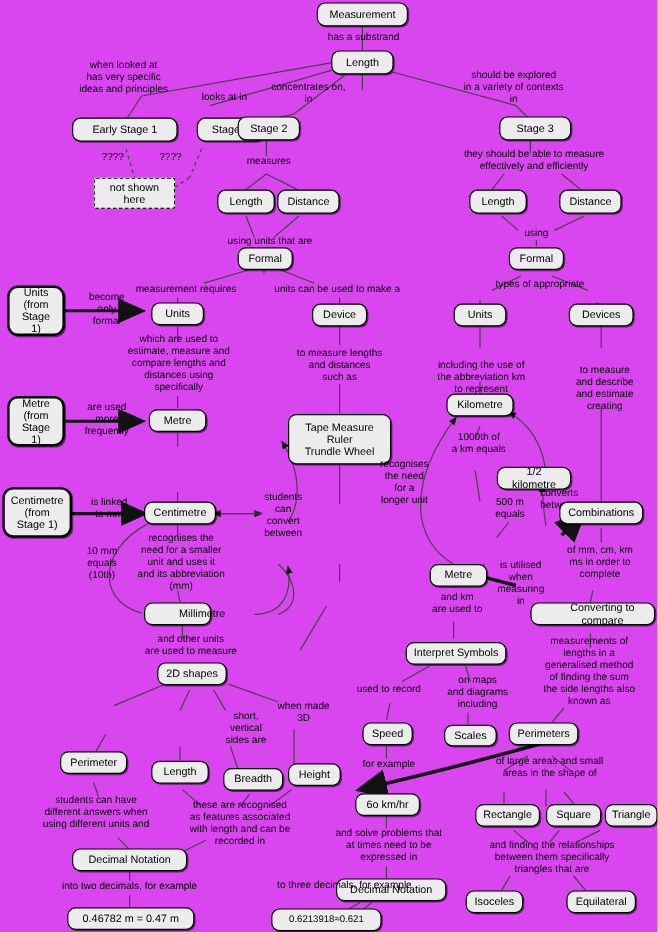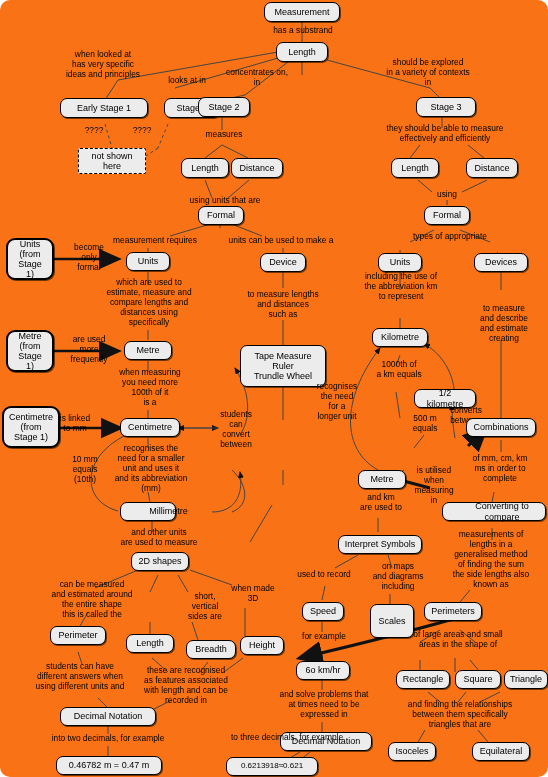--- a/index.html
+++ b/index.html
@@ -1,17 +1,17 @@
 <!DOCTYPE html>
 <html><head>
 <meta charset="utf-8">
 <style>
   html,body{margin:0;padding:0;background:#ffffff;}
   body{font-family:"Liberation Sans", sans-serif;}
-  #canvas{position:relative;width:548px;height:777px;overflow:hidden;background:#f97316;border-radius:10px;}
+  #canvas{position:relative;width:548px;height:777px;overflow:hidden;background:#d946ef;}
   svg#edges{position:absolute;left:0;top:0;width:548px;height:777px;pointer-events:none;}
 
   .node{
     position:absolute;
     box-sizing:border-box;
     background:#ececec;
     border:1px solid #000;
     border-radius:7px;
     display:flex;align-items:center;justify-content:center;
     text-align:center;
@@ -265,29 +265,25 @@
 distances using
 specifically</div>
 
   <div class="node bold" style="left:6px;top:330px;width:48px;height:42px;">Metre
 (from
 Stage 1)</div>
   <div class="lbl" style="left:60px;top:335px;width:58px;">are used
 more
 frequently</div>
   <div class="node" style="left:124px;top:341px;width:48px;height:19px;">Metre</div>
-  <div class="lbl" style="left:100px;top:368px;width:100px;">when measuring
-you need more
-100th of it
-is a</div>
 
   <div class="node bold" style="left:2px;top:406px;width:58px;height:42px;">Centimetre
 (from
 Stage 1)</div>
-  <div class="lbl" style="left:48px;top:414px;width:54px;">is linked
+  <div class="lbl" style="left:64px;top:414px;width:54px;">is linked
 to mm</div>
   <div class="node" style="left:120px;top:418px;width:60px;height:19px;">Centimetre</div>
   <div class="lbl" style="left:96px;top:444px;width:110px;text-align:center;">recognises the
 need for a smaller
 unit and uses it
 and its abbreviation
 (mm)</div>
   <div class="lbl" style="left:60px;top:455px;width:50px;">10 mm
 equals
 (10th)</div>
@@ -303,21 +299,21 @@
 
   <div class="node" style="left:260px;top:253px;width:46px;height:19px;">Device</div>
   <div class="lbl" style="left:228px;top:290px;width:110px;">to measure lengths
 and distances
 such as</div>
   <div class="node" style="left:240px;top:345px;width:86px;height:42px;">Tape Measure
 Ruler
 Trundle Wheel</div>
 
   <div class="node" style="left:378px;top:253px;width:44px;height:19px;">Units</div>
-  <div class="lbl" style="left:346px;top:272px;width:110px;">including the use of
+  <div class="lbl" style="left:346px;top:300px;width:110px;">including the use of
 the abbreviation km
 to represent</div>
   <div class="node" style="left:474px;top:253px;width:54px;height:19px;">Devices</div>
   <div class="lbl" style="left:466px;top:304px;width:76px;">to measure
 and describe
 and estimate
 creating</div>
 
   <div class="node" style="left:372px;top:328px;width:56px;height:19px;">Kilometre</div>
   <div class="lbl" style="left:364px;top:360px;width:70px;">1000th of
@@ -353,60 +349,56 @@
 the side lengths also
 known as</div>
 
   <div class="node" style="left:338px;top:535px;width:84px;height:19px;">Interpret Symbols</div>
   <div class="lbl" style="left:288px;top:570px;width:72px;">used to record</div>
   <div class="lbl" style="left:362px;top:562px;width:72px;">on maps
 and diagrams
 including</div>
 
   <div class="node" style="left:302px;top:602px;width:42px;height:19px;">Speed</div>
-  <div class="node" style="left:370px;top:604px;width:44px;height:34px;">Scales</div>
+  <div class="node" style="left:370px;top:604px;width:44px;height:18px;">Scales</div>
   <div class="lbl" style="left:292px;top:632px;width:64px;">for example</div>
   <div class="node" style="left:296px;top:661px;width:54px;height:19px;">6o km/hr</div>
   <div class="lbl" style="left:264px;top:690px;width:120px;">and solve problems that
 at times need to be
 expressed in</div>
 
   <div class="node" style="left:424px;top:602px;width:58px;height:19px;">Perimeters</div>
   <div class="lbl" style="left:396px;top:630px;width:124px;">of large areas and small
 areas in the shape of</div>
 
   <div class="node" style="left:396px;top:670px;width:54px;height:19px;">Rectangle</div>
   <div class="node" style="left:455px;top:670px;width:46px;height:19px;">Square</div>
   <div class="node" style="left:504px;top:670px;width:44px;height:19px;">Triangle</div>
   <div class="lbl" style="left:390px;top:700px;width:140px;">and finding the relationships
 between them specifically
 triangles that are</div>
   <div class="node" style="left:388px;top:742px;width:48px;height:19px;">Isoceles</div>
   <div class="node" style="left:472px;top:742px;width:58px;height:19px;">Equilateral</div>
 
   <div class="node" style="left:131px;top:552px;width:58px;height:19px;">2D shapes</div>
-  <div class="lbl" style="left:32px;top:580px;width:120px;">can be measured
-and estimated around
-the entire shape
-this is called the</div>
   <div class="lbl" style="left:180px;top:592px;width:50px;">short,
 vertical
 sides are</div>
   <div class="lbl" style="left:222px;top:584px;width:62px;">when made
 3D</div>
 
   <div class="node" style="left:50px;top:626px;width:56px;height:19px;">Perimeter</div>
   <div class="node" style="left:126px;top:634px;width:48px;height:19px;">Length</div>
   <div class="node" style="left:186px;top:640px;width:50px;height:19px;">Breadth</div>
   <div class="node" style="left:240px;top:636px;width:44px;height:19px;">Height</div>
 
   <div class="lbl" style="left:20px;top:662px;width:120px;">students can have
 different answers when
 using different units and</div>
-  <div class="lbl" style="left:126px;top:666px;width:120px;">these are recognised
+  <div class="lbl" style="left:140px;top:666px;width:120px;">these are recognised
 as features associated
 with length and can be
 recorded in</div>
 
   <div class="node" style="left:60px;top:707px;width:96px;height:19px;">Decimal Notation</div>
   <div class="lbl" style="left:42px;top:734px;width:132px;">into two decimals, for example</div>
   <div class="node" style="left:56px;top:756px;width:106px;height:19px;">0.46782 m = 0.47 m</div>
 
   <div class="node" style="left:280px;top:732px;width:92px;height:19px;">Decimal Notation</div>
   <div class="lbl" style="left:226px;top:733px;width:122px;">to three decimals, for example</div>

